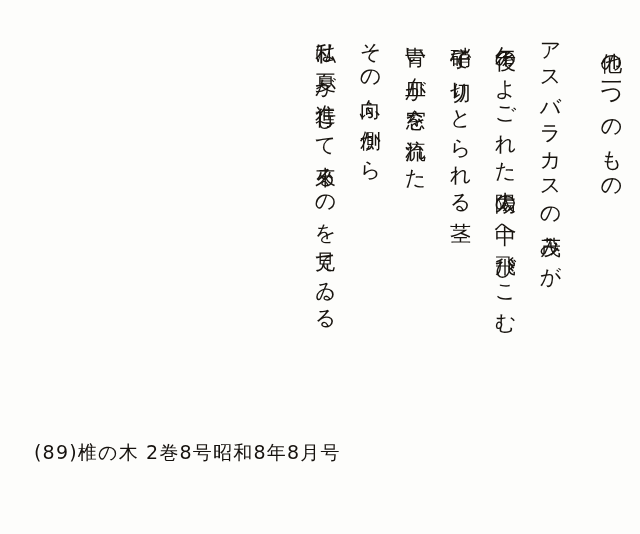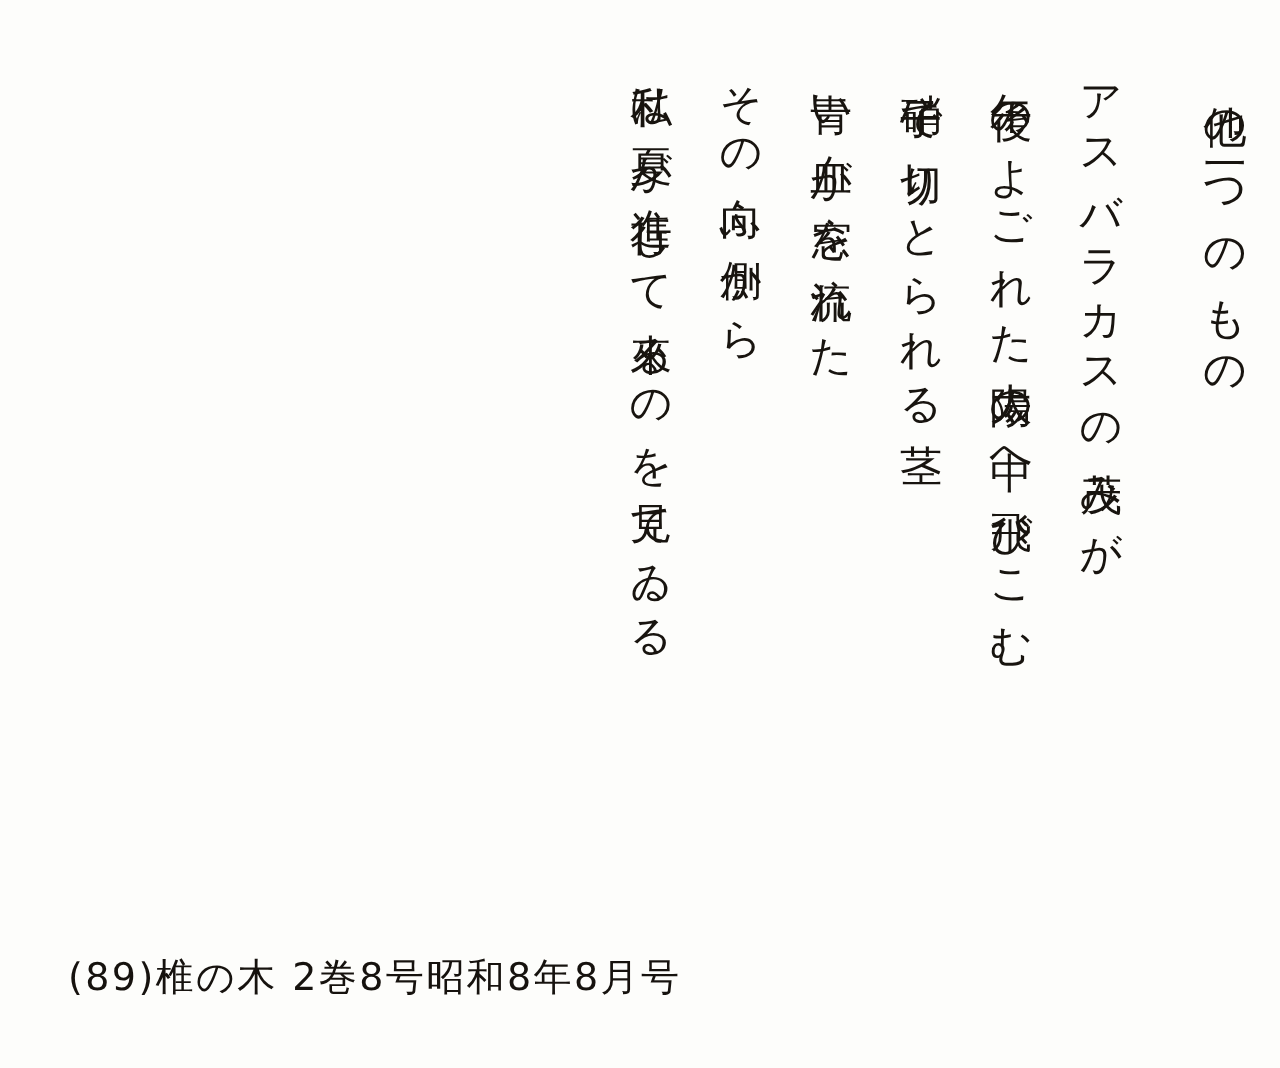--- a/index.html
+++ b/index.html
@@ -63,21 +63,20 @@
 
   .citation {
     position: absolute;
     left: 34px;
     top: 440px;
     font-family: "DejaVu Sans", sans-serif;
     font-size: 19px;
     letter-spacing: 1.2px;
     color: #16120e;
     white-space: nowrap;
-    margin-top: 36px;
   }
 </style>
 </head>
 <body>
 
 <div class="page">
 
   <div class="poem-area">
     <div class="poem-line title">他の一つのもの</div>
     <div class="poem-line l1">アスバラカスの茂みが</div>

